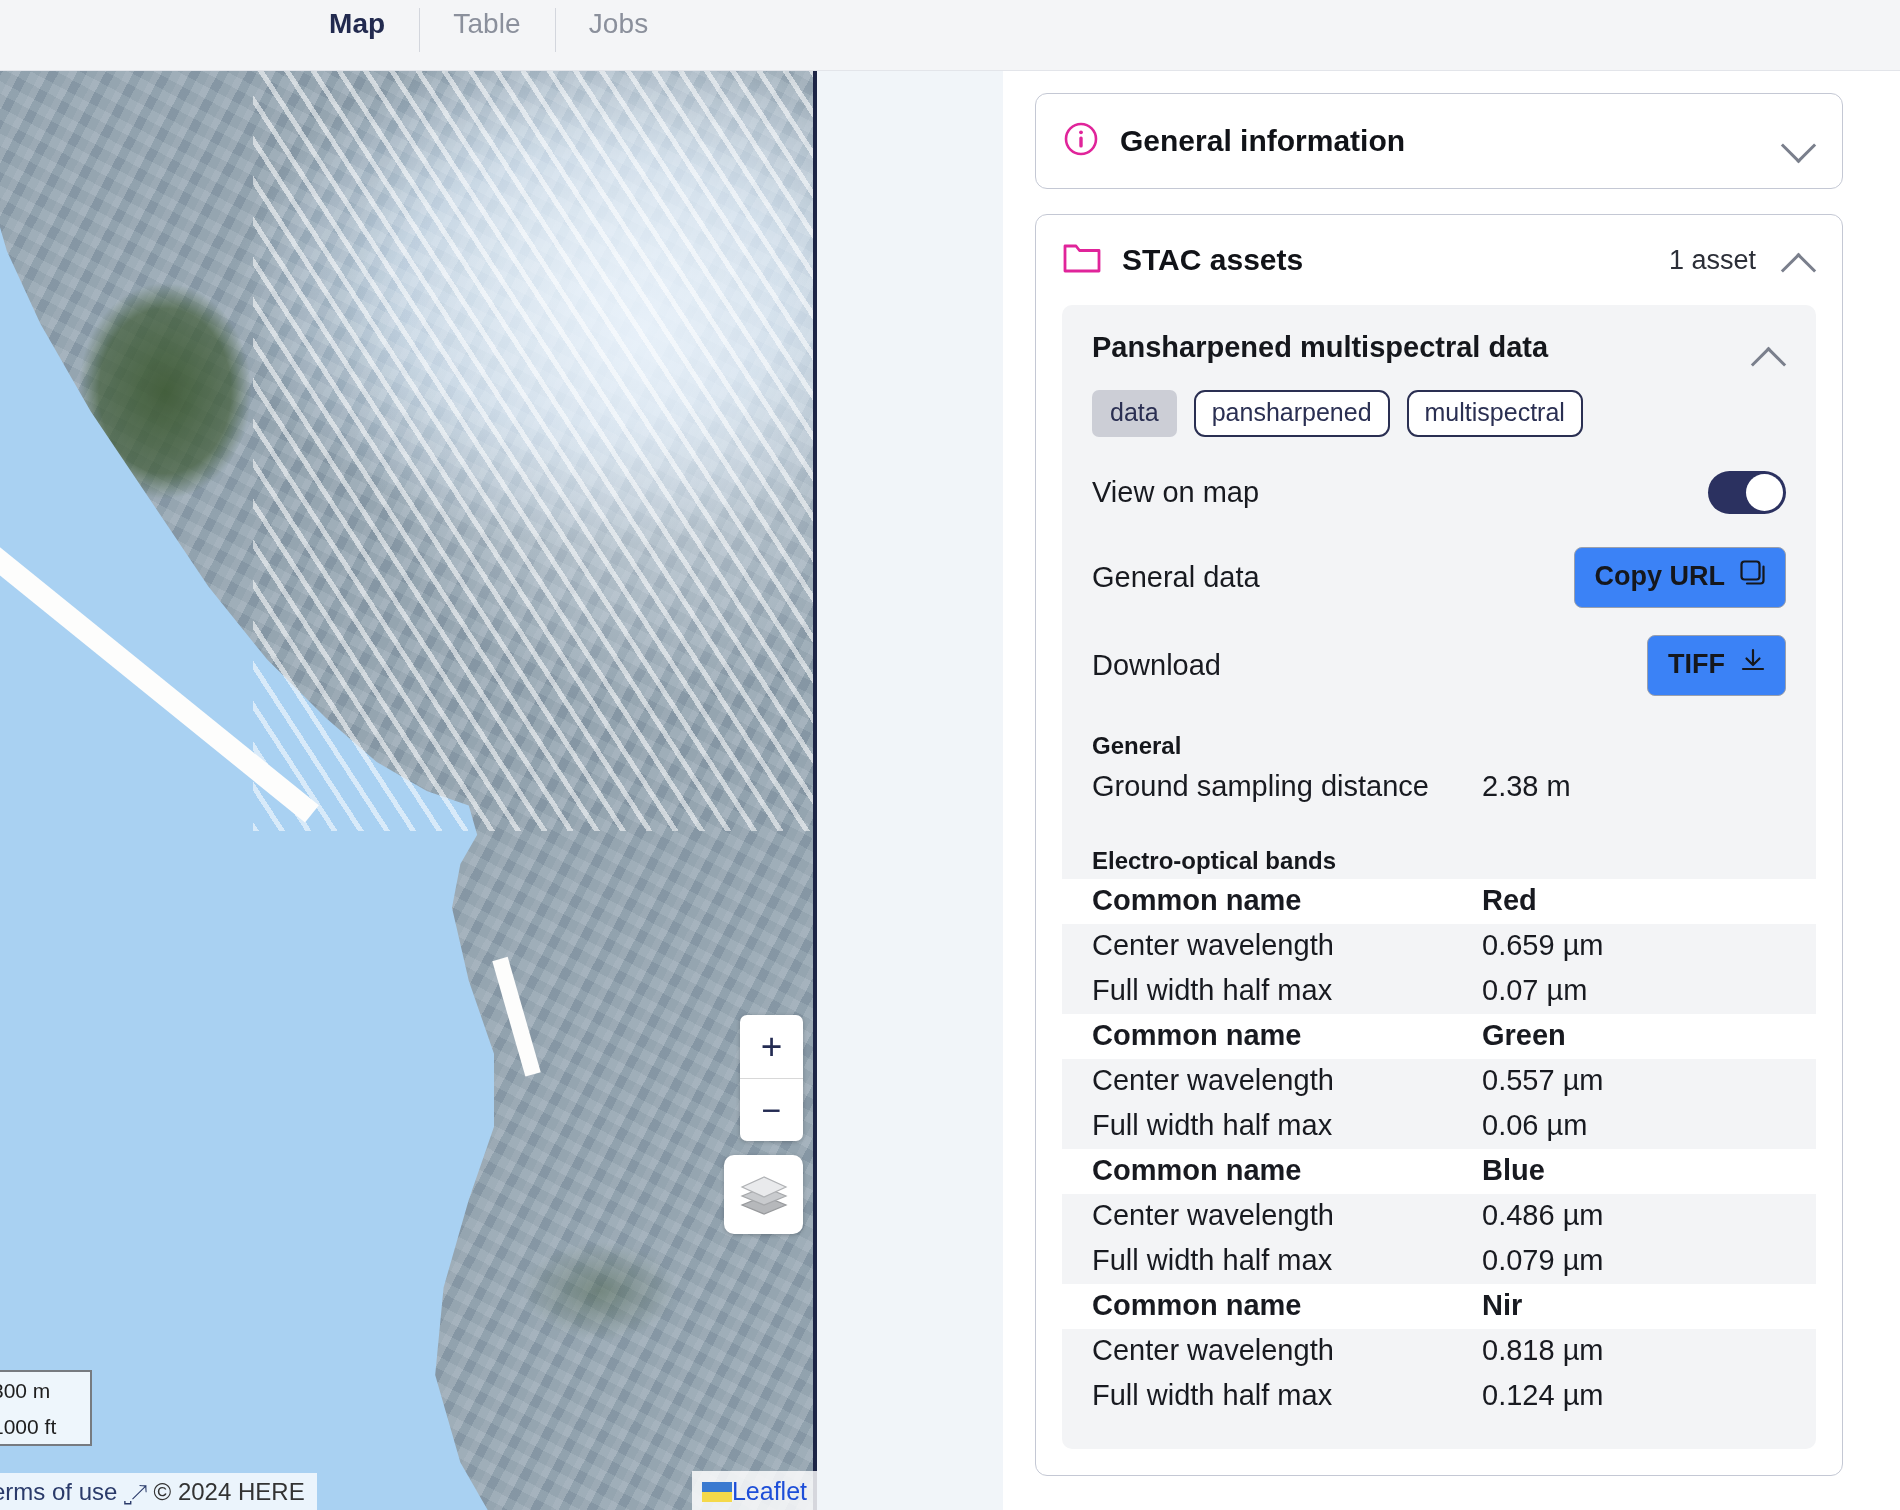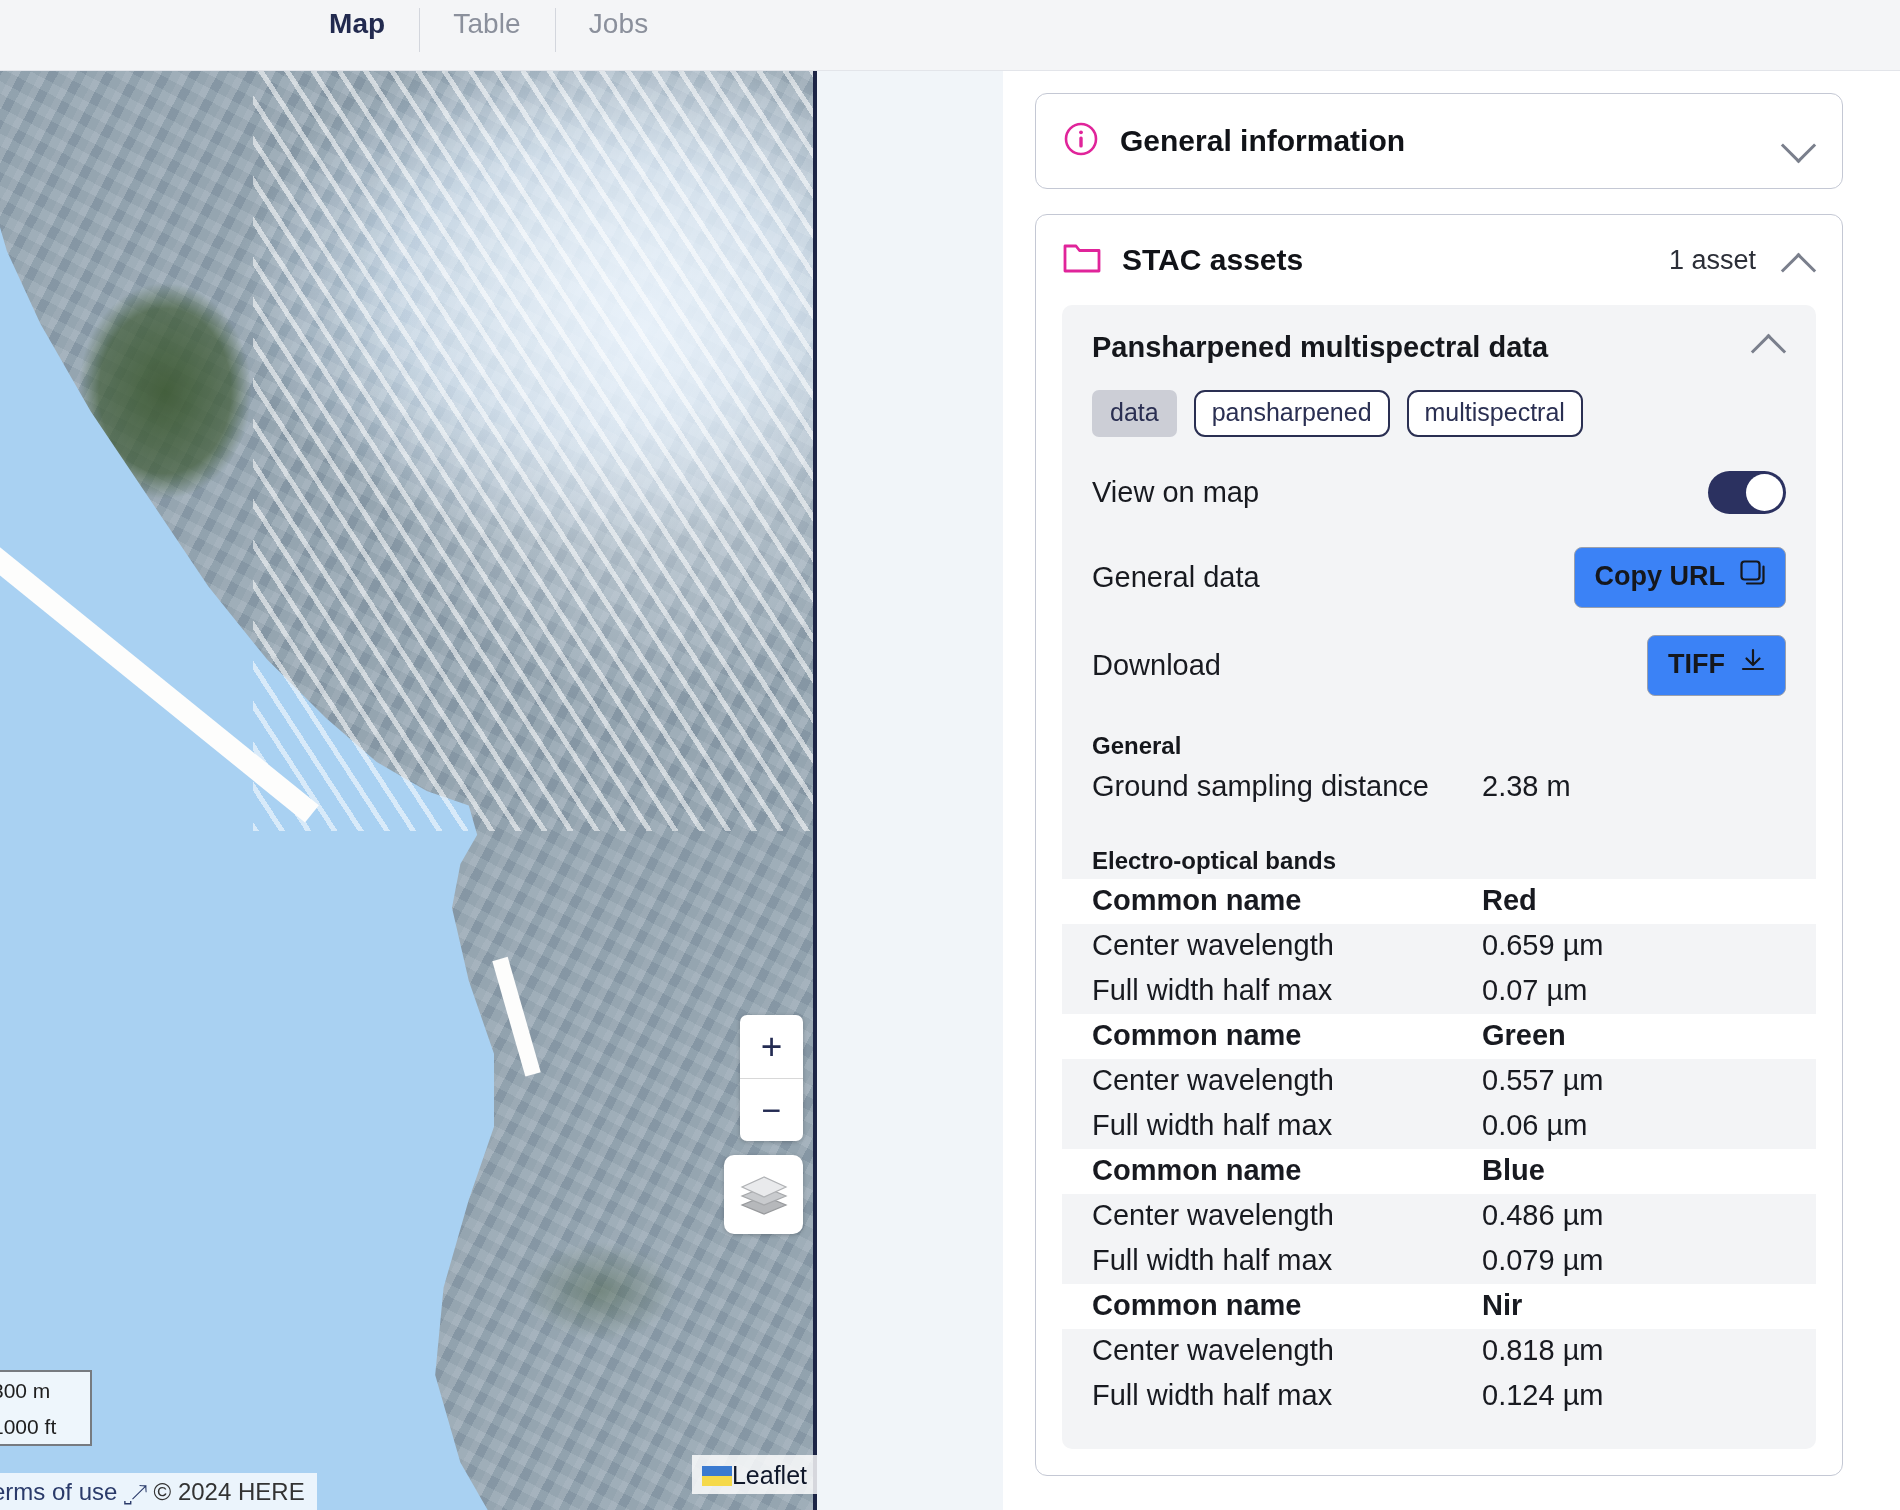--- a/index.html
+++ b/index.html
@@ -173,25 +173,25 @@
     white-space: nowrap;
     z-index: 6;
   }
   .attribution .ext { font-size: 19px; }
   .attribution .dark { color: #333; }
 
   
   .leaflet-badge {
     position: absolute;
     right: 186px;
-    bottom: 16px;
+    bottom: 0;
     background: rgba(255,255,255,.82);
     padding: 6px 10px 4px 10px;
     font-size: 25px;
-    color: #0f172a;
+    color: #1d4ed8;
     display: flex;
     align-items: center;
     z-index: 6;
   }
   .ua-flag {
     width: 30px; height: 20px;
     background: linear-gradient(#3b7ad0 0 50%, #f5d94a 50% 100%);
     display: inline-block;
   }
 
@@ -286,21 +286,21 @@
 
   
   .asset-panel {
     margin: 0 26px 26px 26px;
     background: #f3f4f6;
     border-radius: 10px;
     padding: 26px 30px 30px 30px;
   }
   .asset-head {
     display: flex;
-    align-items: flex-start;
+    align-items: flex-end;
     cursor: pointer;
   }
   .asset-name {
     font-size: 29px;
     font-weight: bold;
     color: #15171c;
     flex: 1;
   }
 
   .chips { display: flex; gap: 17px; margin-top: 26px; }

